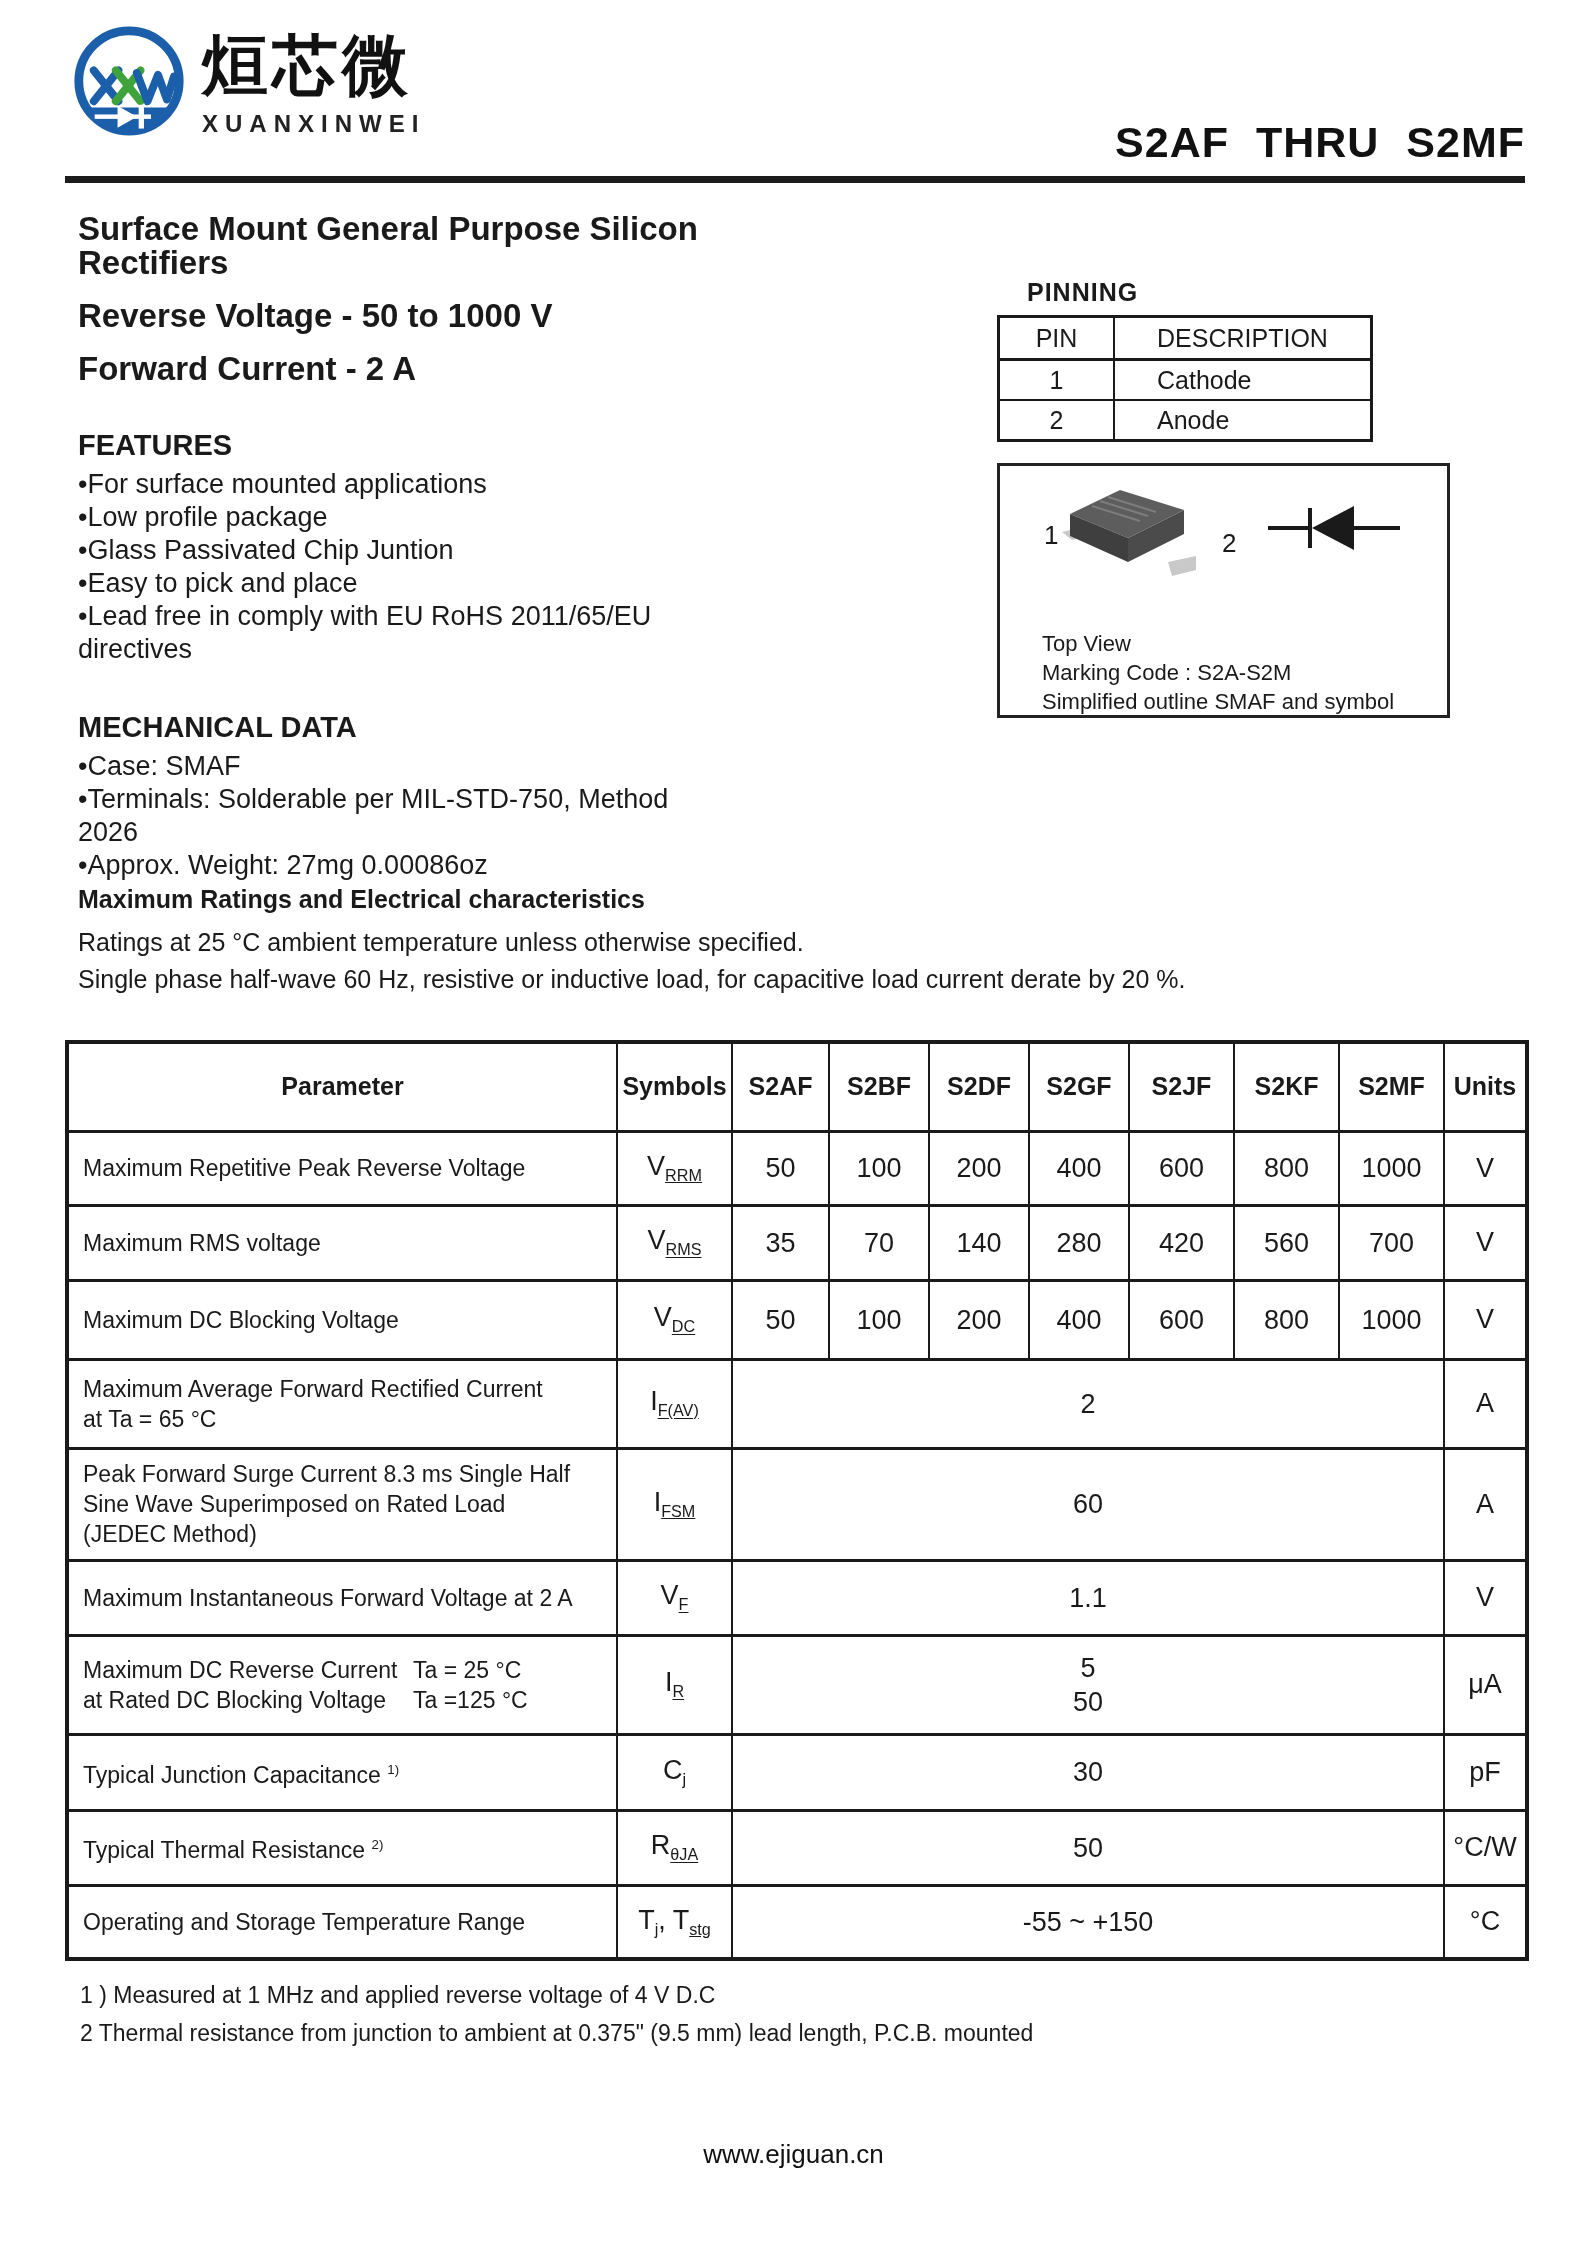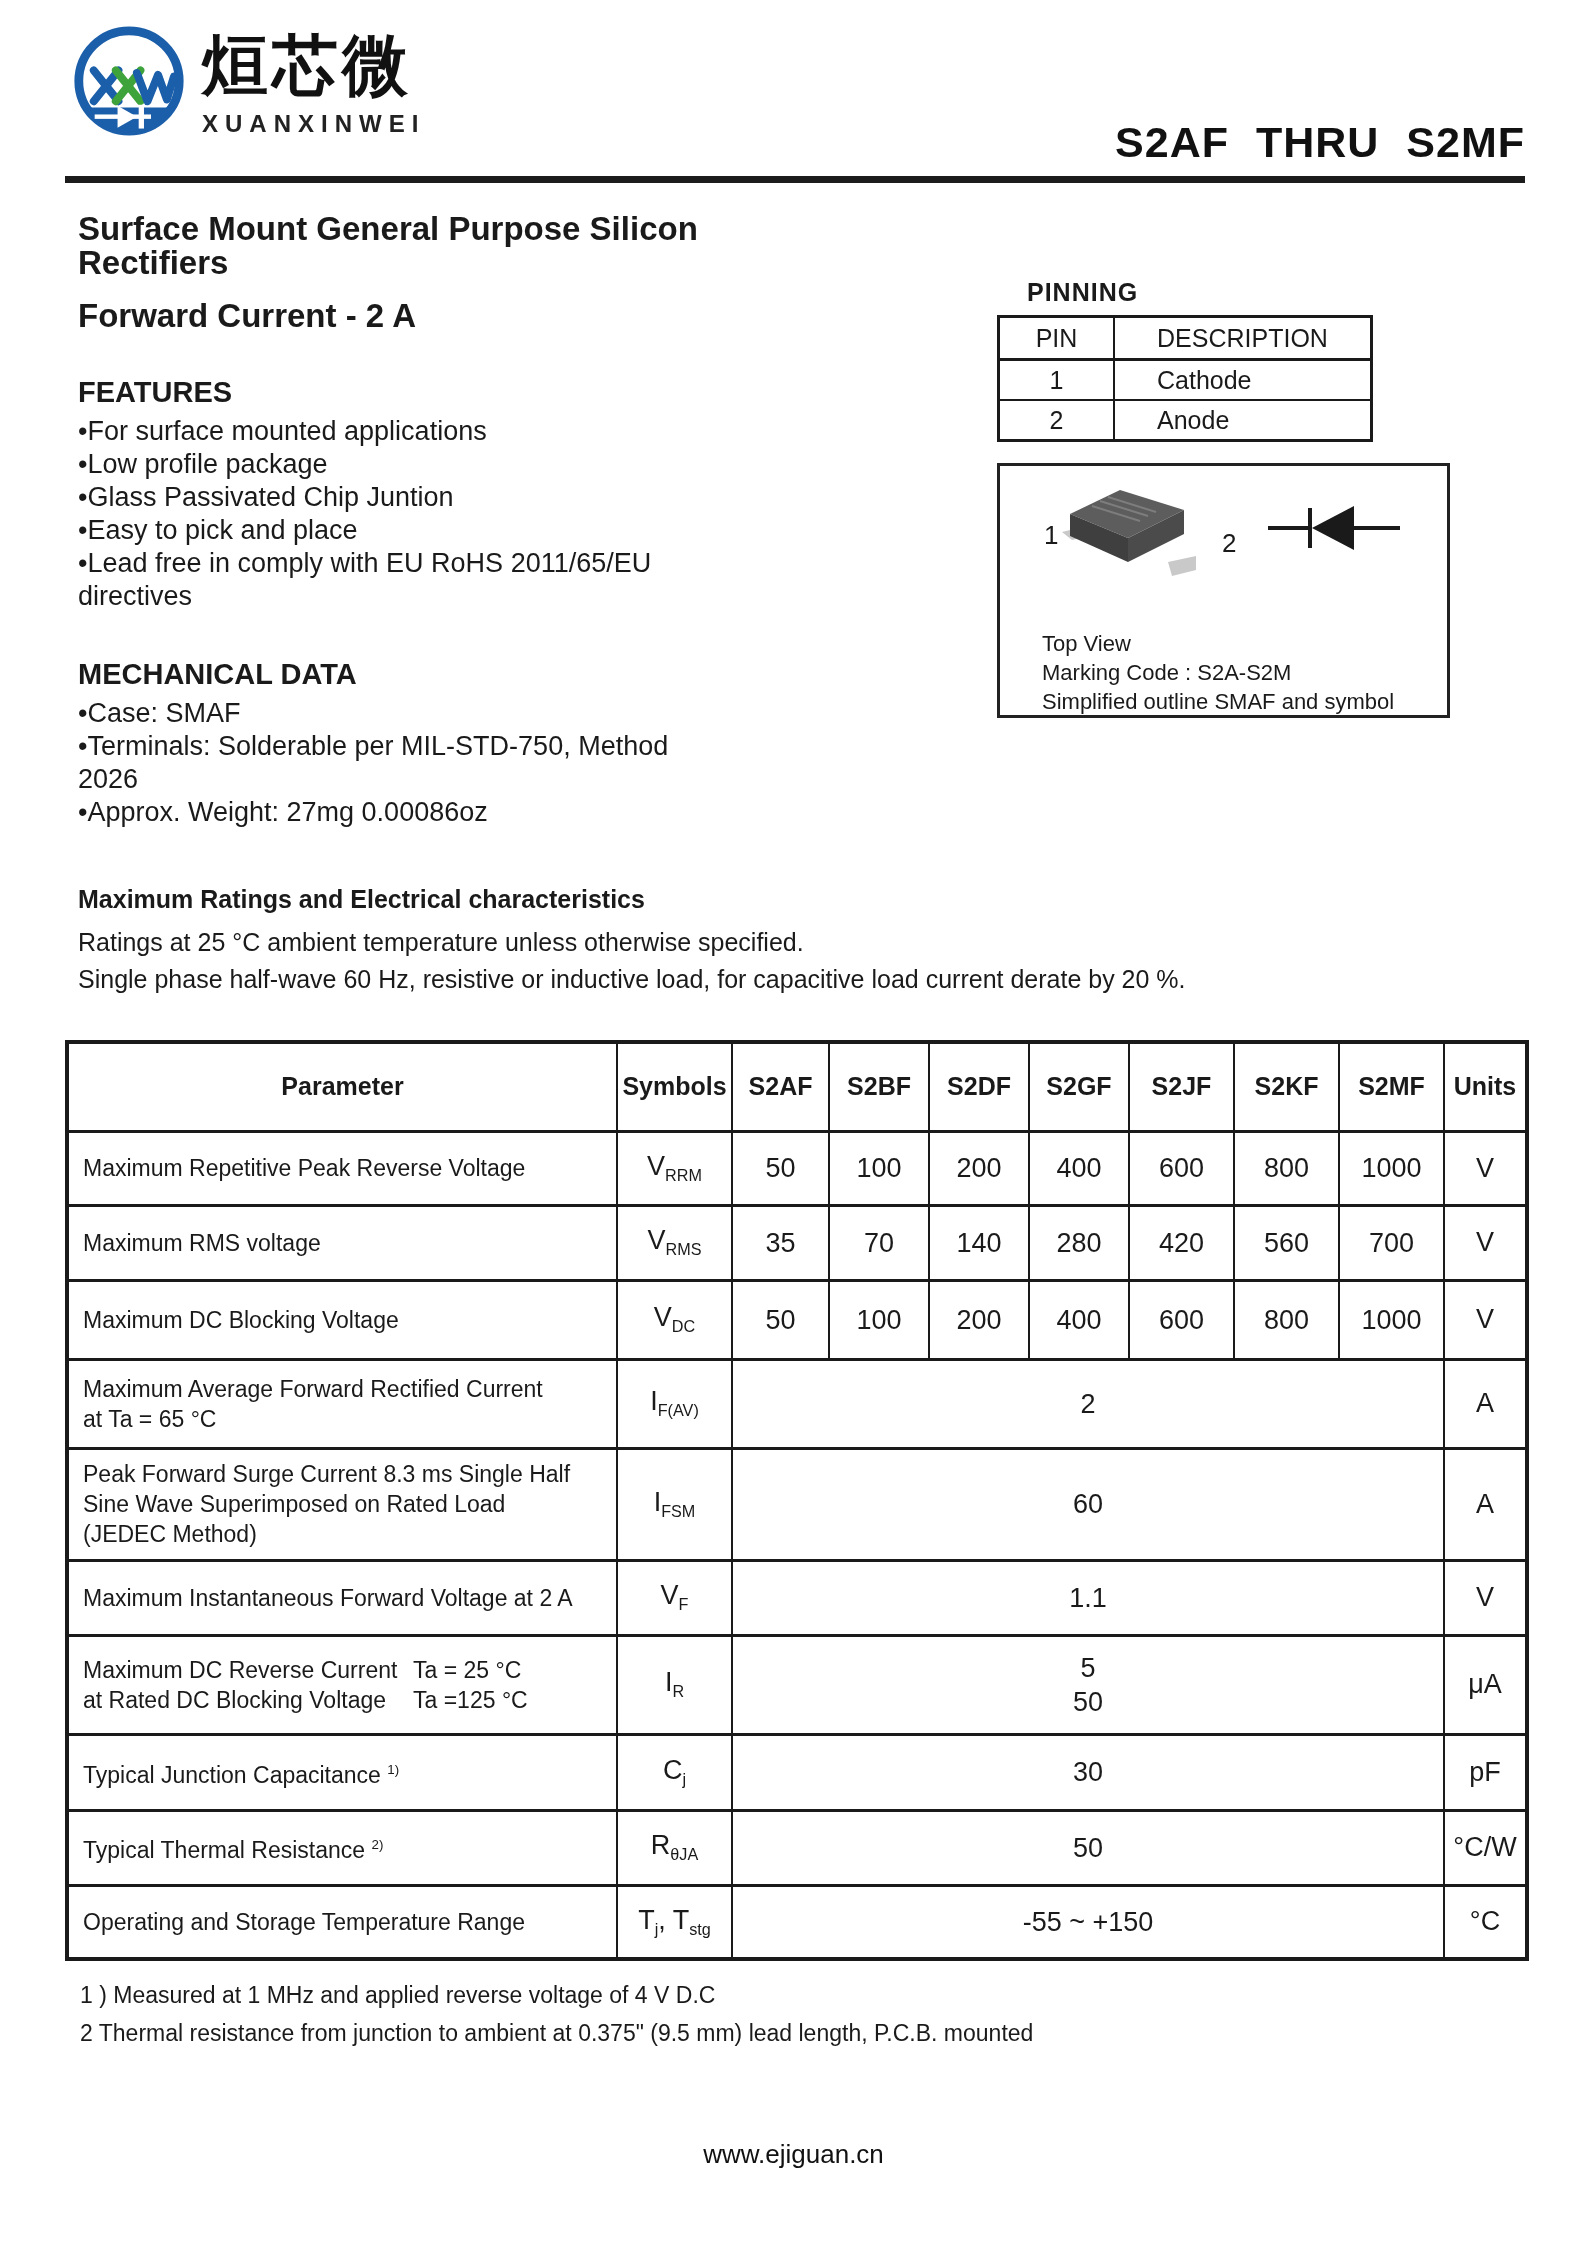--- a/index.html
+++ b/index.html
@@ -47,21 +47,21 @@
     border:4px solid #1a1a1a;
   }
   table.main-table th,table.main-table td{
     border:2px solid #1a1a1a;border-top-width:3px;border-bottom-width:3px;
     overflow:hidden;
   }
   table.main-table th{font-size:25px;font-weight:bold;}
   th.h-part{font-size:24px;}
   td.c-param{font-size:23px;text-align:left;padding-left:14px;line-height:30px;}
   td.c-sym{font-size:27px;text-align:center;}
-  td.c-sym sub{font-size:60%;}
+  td.c-sym sub{font-size:60%;text-decoration:underline;}
   td.c-val{font-size:27px;text-align:center;line-height:34px;}
   td.c-unit{font-size:27px;text-align:center;}
   td.c-param sup{font-size:58%;}
   .pline{position:relative;padding-right:8px;}
   .pline .cond{position:absolute;left:330px;top:0;}
   
   .footnotes{position:absolute;left:80px;top:1976px;font-size:23px;line-height:38px;}
   .footer-url{position:absolute;left:0;top:2139px;width:100%;text-align:center;font-size:26px;color:#111;}
 </style>
 </head>
@@ -92,20 +92,21 @@
       <div class="logo-cn">烜芯微</div>
       <div class="logo-en">XUANXINWEI</div>
     </div>
   </div>
 
   <div class="doc-title">S2AF THRU S2MF</div>
   <div class="header-rule"></div>
 
   <div class="left-col">
     <p class="prod-line">Surface Mount General Purpose Silicon Rectifiers</p>
+    <p class="prod-line">Reverse Voltage - 50 to 1000 V</p>
     <p class="prod-line last">Forward Current - 2 A</p>
 
     <p class="sec-head">FEATURES</p>
     <ul class="plain">
         <li>For surface mounted applications</li>
         <li>Low profile package</li>
         <li>Glass Passivated Chip Juntion</li>
         <li>Easy to pick and place</li>
         <li>Lead free in comply with EU RoHS 2011/65/EU directives</li>
       </ul>

